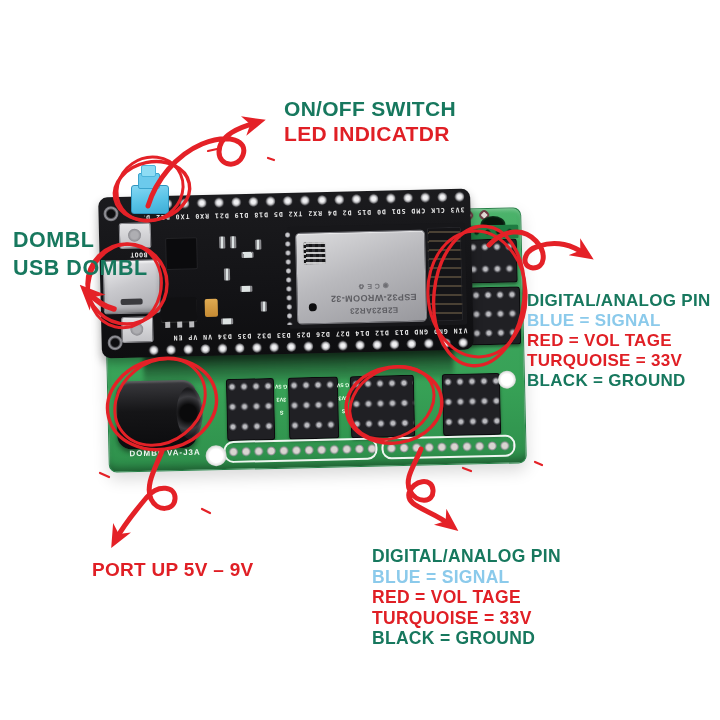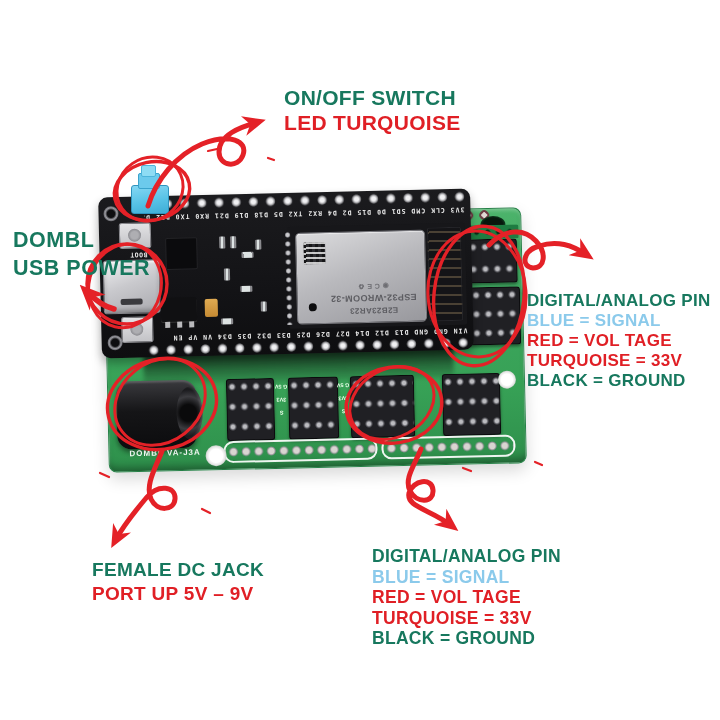--- a/index.html
+++ b/index.html
@@ -5,21 +5,21 @@
   html,body{margin:0;padding:0;background:#fff;}
   .canvas{position:relative;width:720px;height:720px;background:#ffffff;overflow:hidden;
           font-family:"Liberation Sans",sans-serif;}
   .abs{position:absolute;}
 
   
   .lbl{position:absolute;font-weight:700;letter-spacing:.3px;line-height:1.18;white-space:nowrap;}
   .c-teal{color:#17785e;}
   .c-red{color:#e01f25;}
   .c-blue{color:#8bcaeb;}
-  .lbl-onoff{left:284px;top:85px;font-size:21px;line-height:25px;}
+  .lbl-onoff{left:284px;top:96px;font-size:21px;line-height:25px;}
   .lbl-usb{left:13px;top:226px;font-size:21.5px;line-height:28px;letter-spacing:.5px;}
   .lbl-dc{left:92px;top:558px;font-size:19px;line-height:23.5px;}
   .legend{font-size:17px;line-height:20px;}
   .legend-right{left:527px;top:291px;}
   .legend-bottom{left:372px;top:546px;font-size:17.5px;line-height:20.5px;}
 
   
   .shield{left:106px;top:212px;width:416px;height:254px;border-radius:8px;
     background:linear-gradient(180deg,#4cb36b 0%,#3da65e 35%,#37a156 70%,#2e8f4b 100%);
     border:1px solid #268047;transform:rotate(-1.3deg);
@@ -224,38 +224,37 @@
       <path d="M 268 158 l 6 2"></path>
       <path d="M 100 473 l 9 4"></path>
       <path d="M 202 509 l 8 4"></path>
       <path d="M 463 468 l 8 3"></path>
       <path d="M 535 462 l 7 3"></path>
     </g>
   </svg>
 
   <div class="lbl lbl-onoff">
     <div class="c-teal">ON/OFF SWITCH</div>
-    <div class="c-red">LED TURQUOISE</div>
+    <div class="c-red">LED INDICATDR</div>
   </div>
 
   <div class="lbl lbl-usb">
     <div class="c-teal">DOMBL</div>
-    <div class="c-teal">USB POWER</div>
+    <div class="c-teal">USB DOMBL</div>
   </div>
 
   <div class="lbl legend legend-right">
     <div class="c-teal">DIGITAL/ANALOG PIN</div>
     <div class="c-blue">BLUE = SIGNAL</div>
     <div class="c-red">RED = VOL TAGE</div>
     <div class="c-red">TURQUOISE = 33V</div>
     <div class="c-teal">BLACK = GROUND</div>
   </div>
 
   <div class="lbl lbl-dc">
-    <div class="c-teal">FEMALE DC JACK</div>
     <div class="c-red">PORT UP 5V – 9V</div>
   </div>
 
   <div class="lbl legend legend-bottom">
     <div class="c-teal">DIGITAL/ANALOG PIN</div>
     <div class="c-blue">BLUE = SIGNAL</div>
     <div class="c-red">RED = VOL TAGE</div>
     <div class="c-red">TURQUOISE = 33V</div>
     <div class="c-teal">BLACK = GROUND</div>
   </div>

